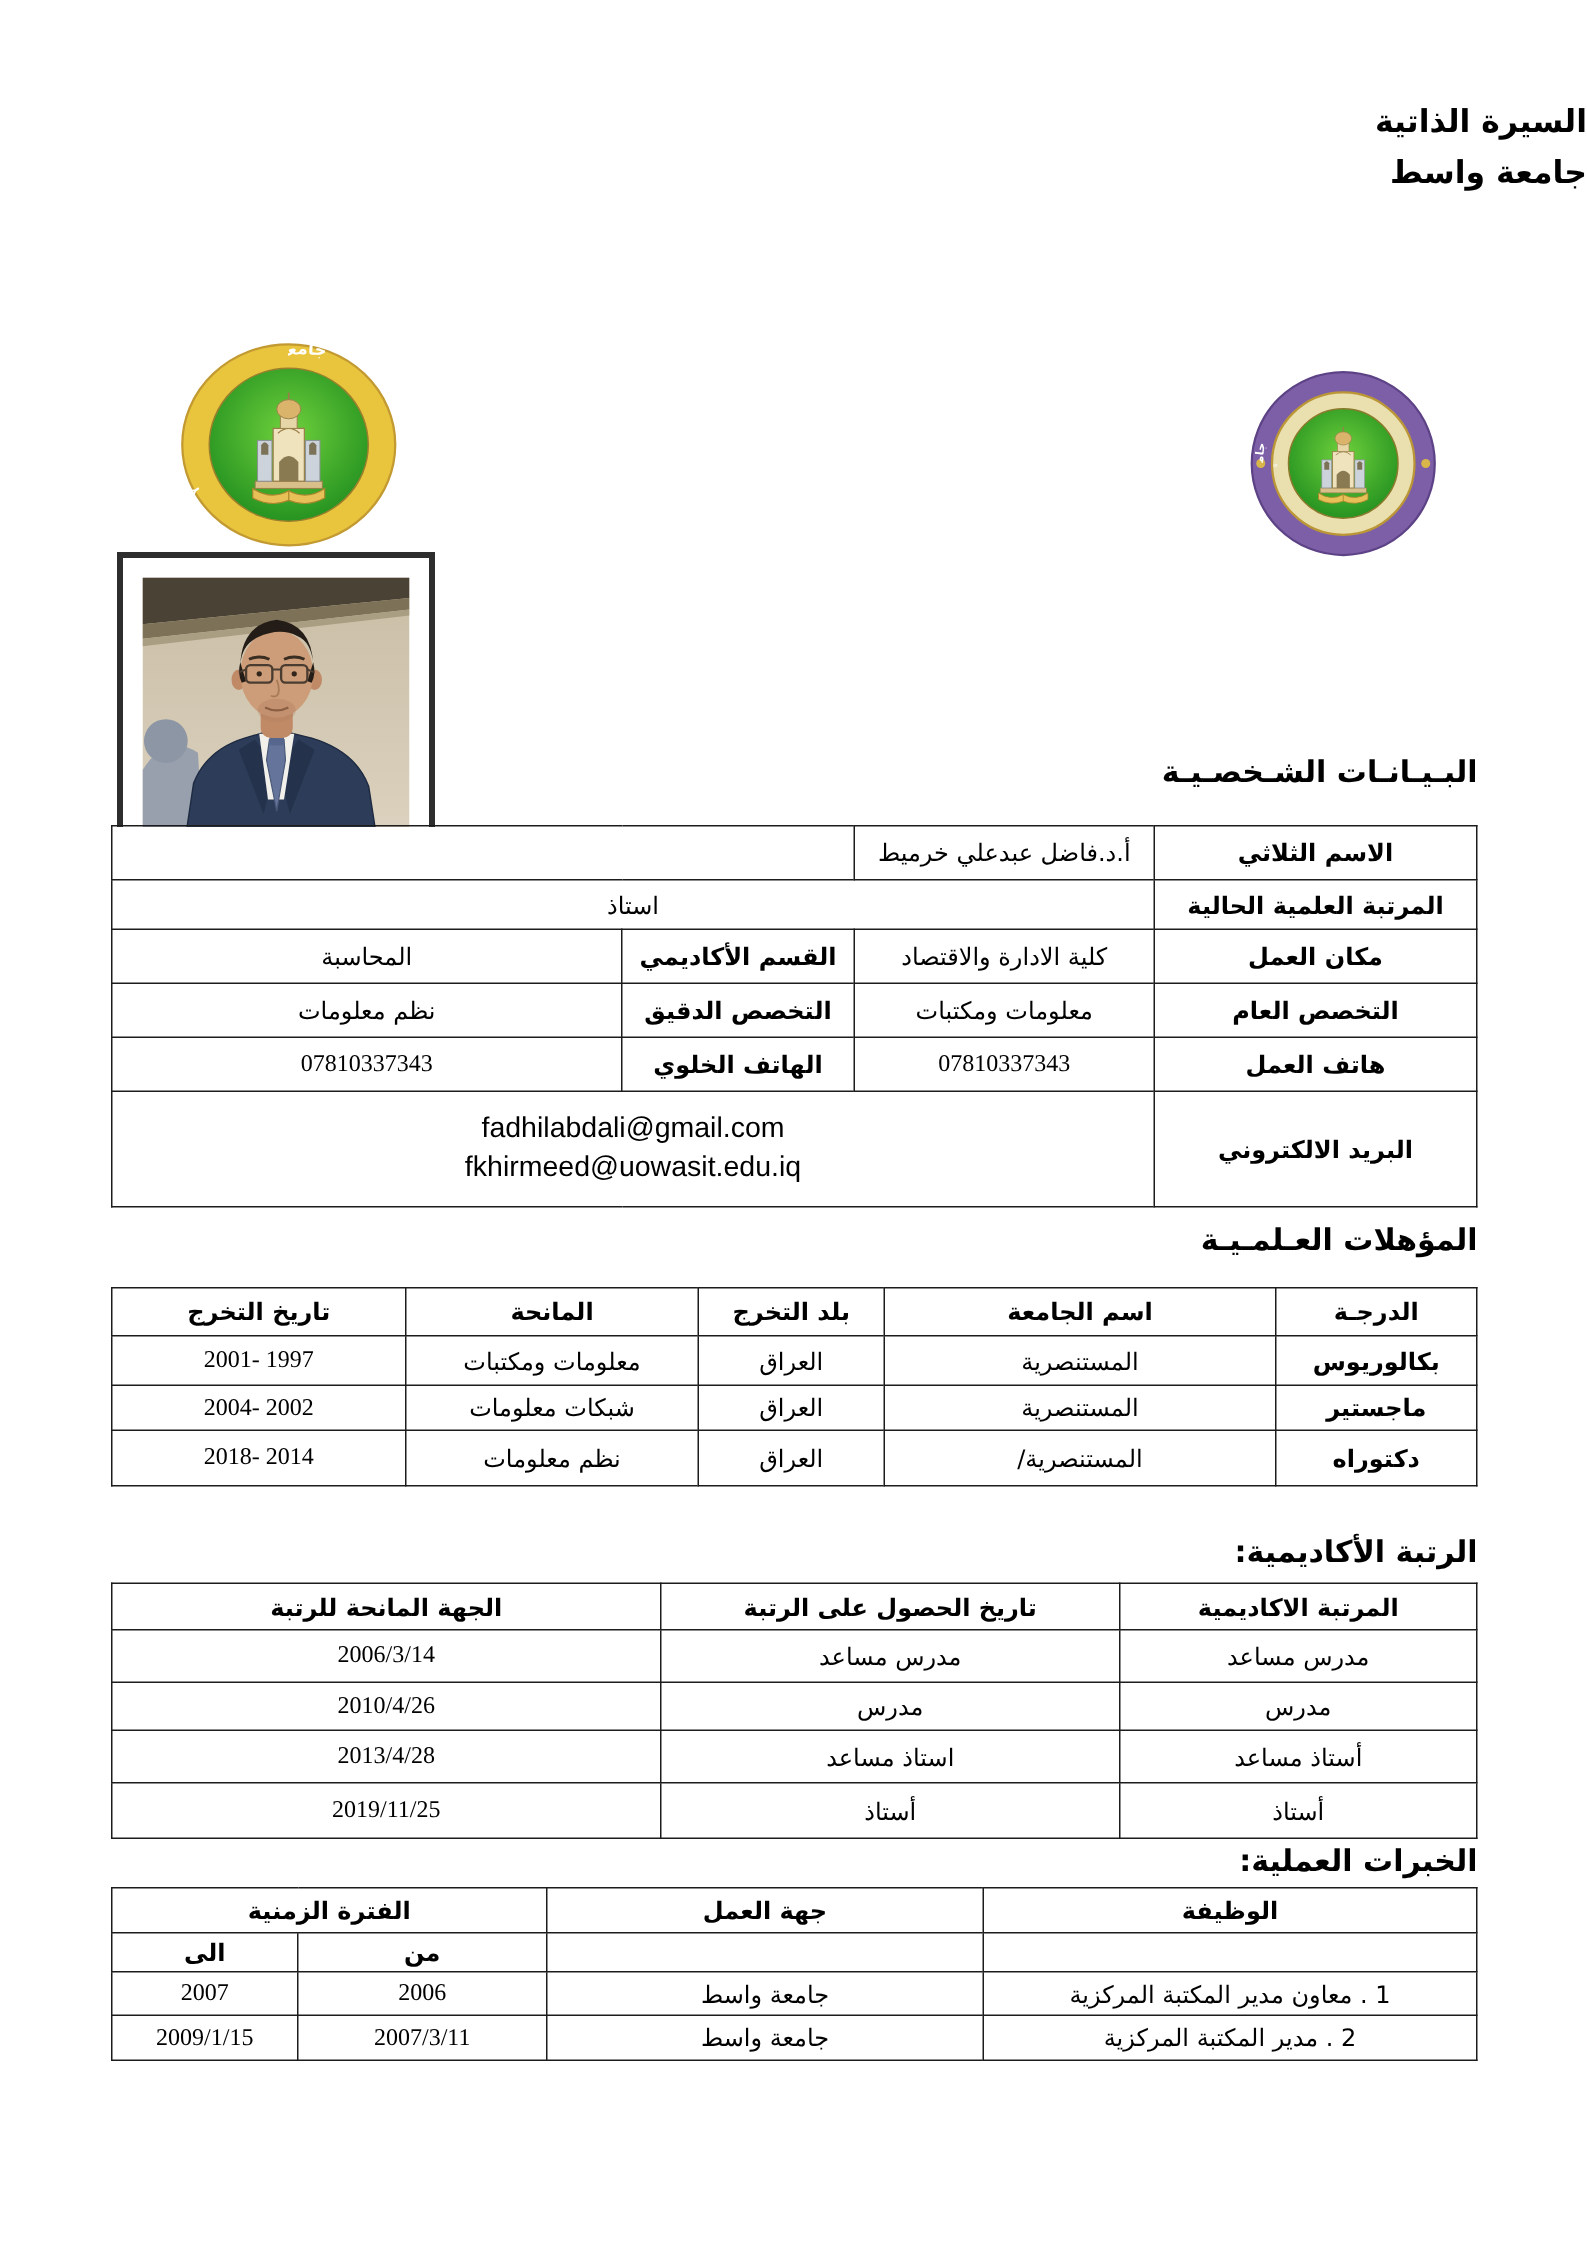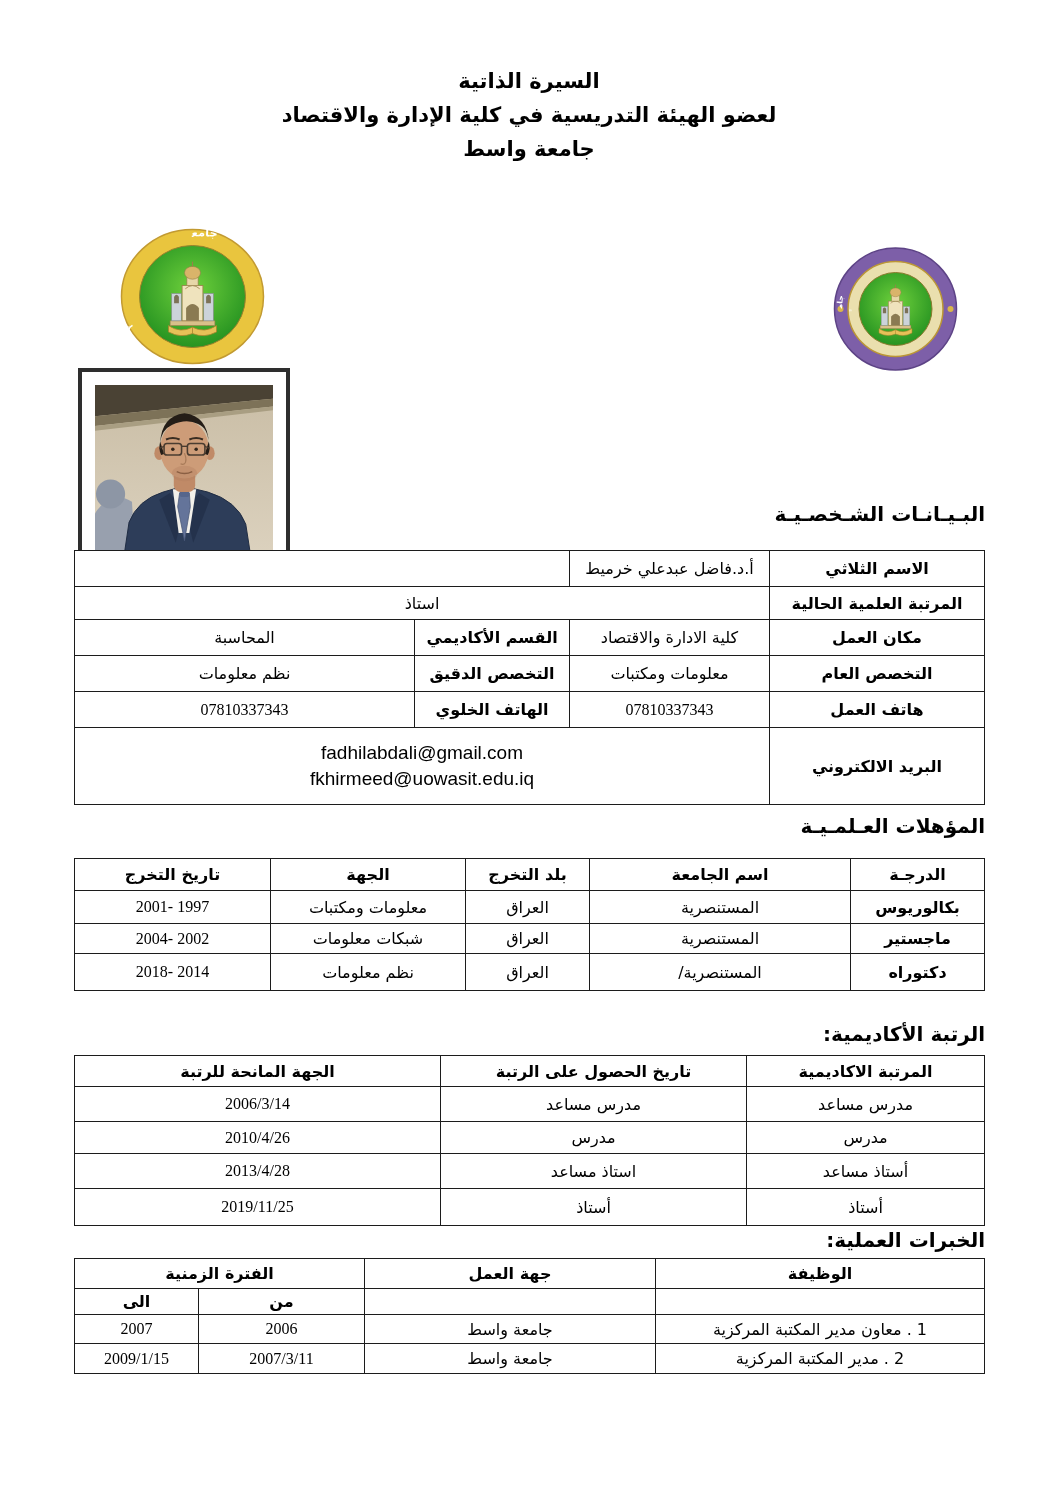--- a/index.html
+++ b/index.html
@@ -1,20 +1,20 @@
 <!DOCTYPE html>
 <html lang="ar" dir="rtl"><head>
 <meta charset="utf-8">
 <style>
   html,body{margin:0;padding:0;background:#ffffff;}
   .page{position:relative;width:1058px;height:1497px;background:#fff;overflow:hidden;
         font-family:"DejaVu Sans",sans-serif;direction:rtl;color:#000;}
 
   
-  .title-block{position:absolute;top:64px;left:0;right:0;text-align:center;
+  .title-block{position:absolute;top:64px;left:0;right:0;
                font-weight:bold;font-size:21px;line-height:34px;}
 
   
   .logo-left{position:absolute;left:120px;top:228px;width:145px;height:137px;}
   .logo-right{position:absolute;left:833px;top:246px;width:125px;height:126px;}
   .photo-frame{position:absolute;left:78px;top:368px;width:212px;height:217px;
                box-sizing:border-box;border:4px solid #2e2e2e;background:#fff;padding:13px;}
   .photo-frame svg{display:block;width:100%;height:100%;}
 
   
@@ -46,21 +46,20 @@
   td.deg{font-size:17px;font-weight:bold;margin-top:18px;}
   td.small{font-size:15px;}
 </style>
 </head>
 <body>
 
 <div class="page">
 
   <div class="title-block">
     <div>السيرة الذاتية</div>
-    <div>لعضو الهيئة التدريسية في كلية الإدارة والاقتصاد</div>
     <div>جامعة واسط</div>
   </div>
 
   <div class="logo-left">
     <svg viewBox="0 0 145 137" width="145" height="137">
       <defs>
         <radialGradient id="ggrad" cx="50%" cy="42%" r="65%">
           <stop offset="0%" stop-color="#6fd13c"></stop>
             <stop offset="100%" stop-color="#1e8c1e"></stop>
         </radialGradient>
@@ -216,21 +215,21 @@
         <col style="width:261px">
         <col style="width:124px">
         <col style="width:195px">
         <col style="width:196px">
       </colgroup>
     <tbody>
         <tr style="height:32px">
       <td class="shade">الدرجـة</td>
       <td class="shade">اسم الجامعة</td>
       <td class="shade">بلد التخرج</td>
-      <td class="shade">الجهة</td>
+      <td class="shade">المانحة</td>
       <td class="shade">تاريخ التخرج</td>
     </tr>
     <tr style="height:33px">
       <td class="deg">بكالوريوس</td>
       <td class="small">المستنصرية</td>
       <td class="small">العراق</td>
       <td class="small">معلومات ومكتبات</td>
       <td class="serif17 num">2001- 1997</td>
     </tr>
     <tr style="height:30px">

